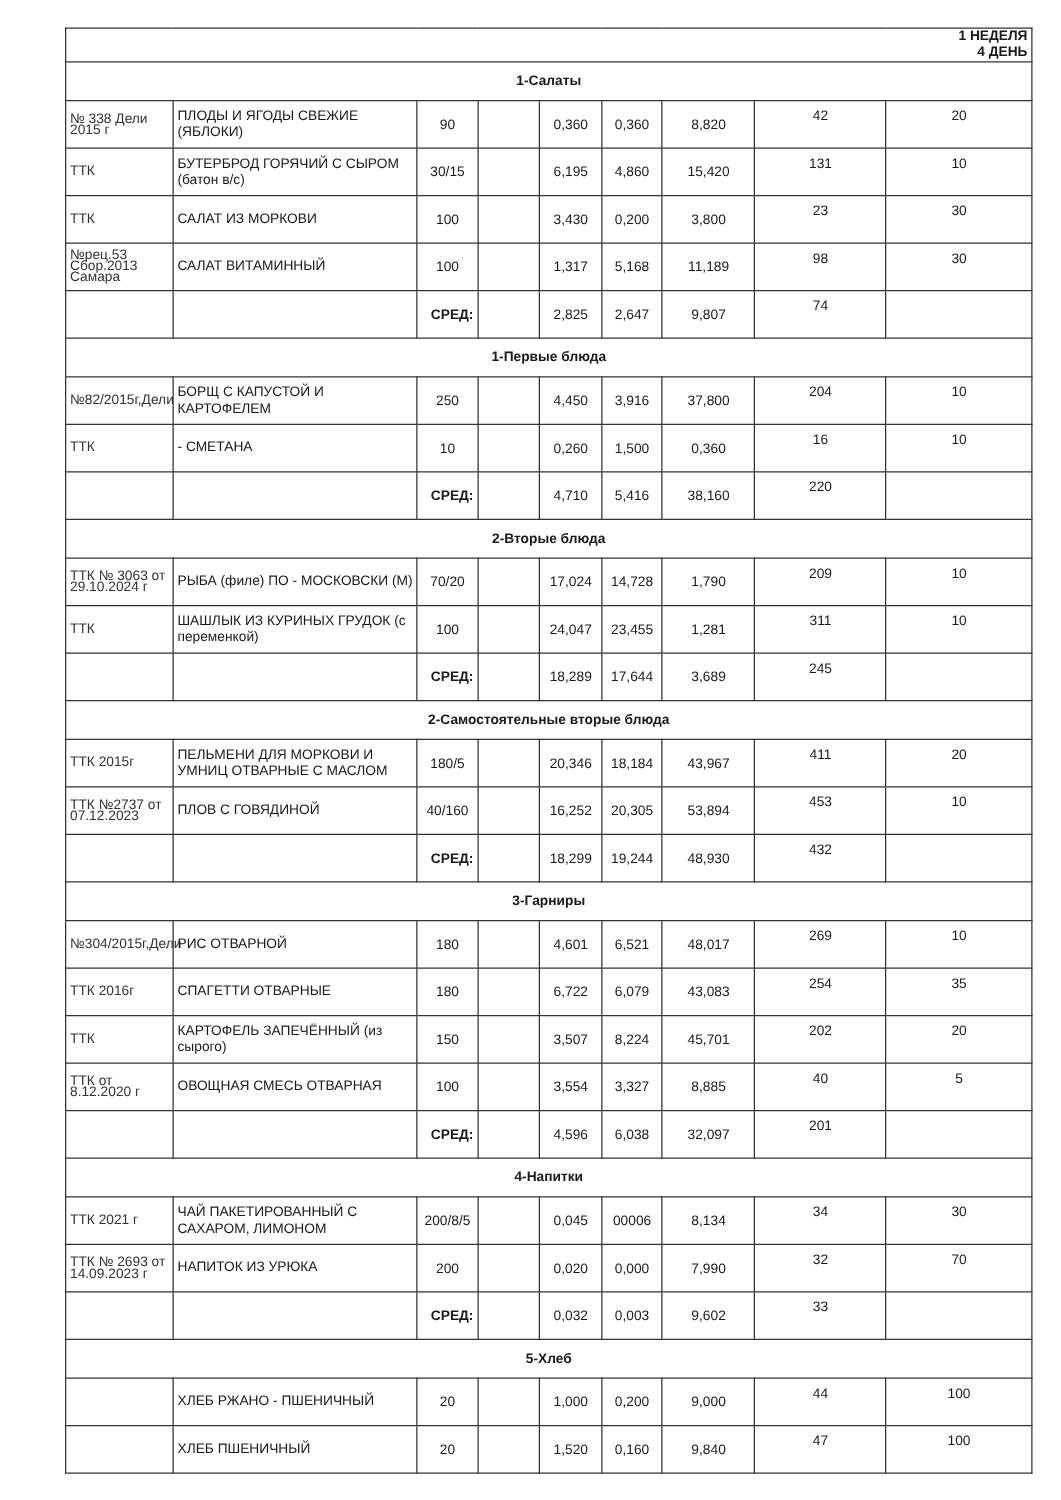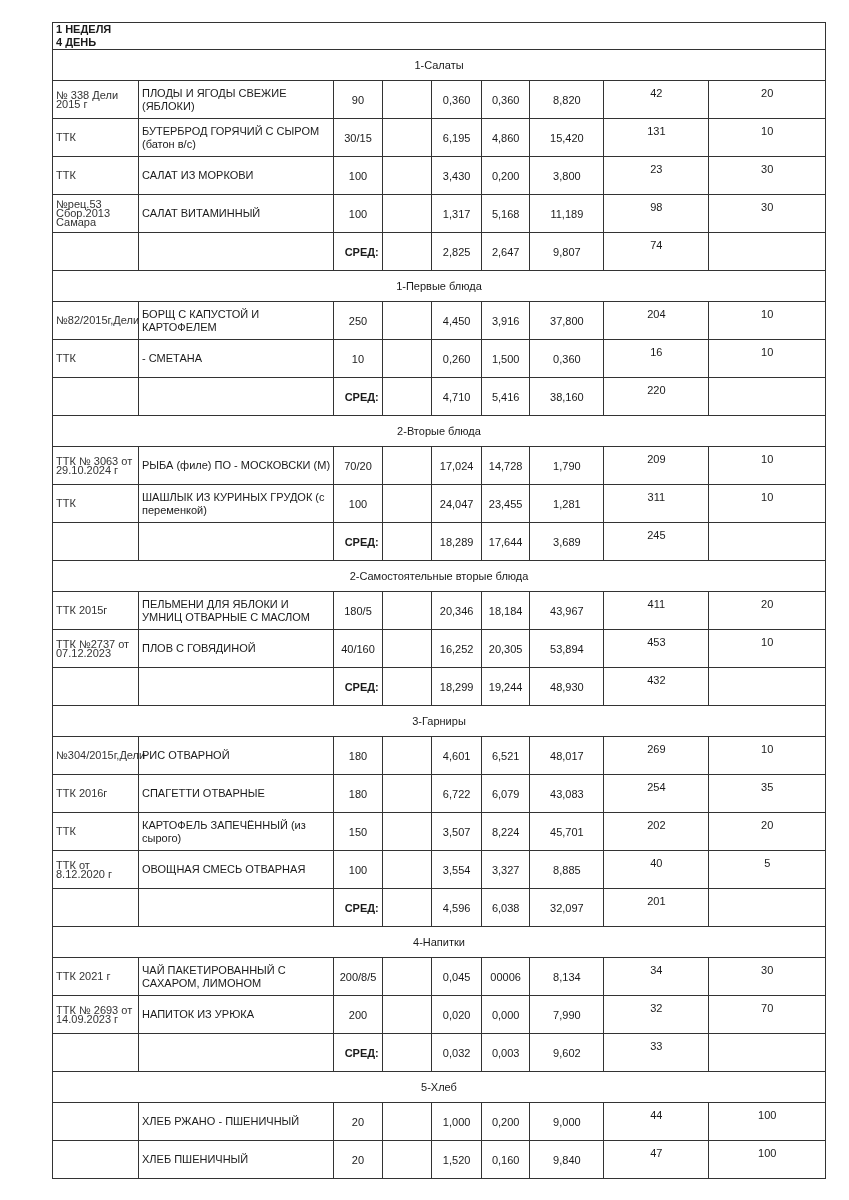--- a/index.html
+++ b/index.html
@@ -1,21 +1,21 @@
 <!DOCTYPE html>
 <html><head>
 <meta charset="utf-8">
 <style>
   html, body { margin: 0; padding: 0; background: #ffffff; }
   body { width: 849px; height: 1200px; position: relative; font-family: "Liberation Sans", sans-serif; color: #1a1a1a; overflow: hidden; }
   .page { position: absolute; left: 52px; top: 22px; width: 774px; }
   table.menu { border-collapse: collapse; width: 774px; table-layout: fixed; }
   table.menu td { border: 1px solid #333; padding: 0 3px; font-size: 11px; vertical-align: middle; }
-  .hdr td { height: 26px; font-weight: bold; font-size: 11px; line-height: 13px; padding: 2px 3px; }
-  .sec td { height: 30px; text-align: center; font-weight: normal; font-size: 11.5px; }
+  .hdr td { height: 26px; font-weight: bold; font-size: 11px; line-height: 13px; padding: 2px 3px; text-align: right; }
+  .sec td { height: 30px; text-align: center; font-weight: bold; font-size: 11.5px; }
   .row td { height: 31px; }
   .code { font-size: 7.5px; color: #333; line-height: 9px; margin-left: 16px; }
   .name { font-size: 11px; line-height: 13px; }
   .num { text-align: center; font-size: 11px; }
   .avg { font-weight: bold; text-align: right; }
   .en { vertical-align: top !important; padding-top: 6px !important; }
 </style>
 </head>
 <body>
 
@@ -167,21 +167,21 @@
           <td class="num">17,644</td>
           <td class="num">3,689</td>
           <td class="num en">245</td>
           <td></td>
         </tr>
         <tr class="sec">
           <td colspan="9">2-Самостоятельные вторые блюда</td>
         </tr>
         <tr class="row">
           <td class="code">ТТК 2015г</td>
-          <td class="name">ПЕЛЬМЕНИ ДЛЯ ЯБЛОКИ И УМНИЦ ОТВАРНЫЕ С МАСЛОМ</td>
+          <td class="name">ПЕЛЬМЕНИ ДЛЯ МОРКОВИ И УМНИЦ ОТВАРНЫЕ С МАСЛОМ</td>
           <td class="num">180/5</td>
           <td class="num"></td>
           <td class="num">20,346</td>
           <td class="num">18,184</td>
           <td class="num">43,967</td>
           <td class="num en">411</td>
           <td class="num en">20</td>
         </tr>
         <tr class="row">
           <td class="code">ТТК №2737 от 07.12.2023</td>

